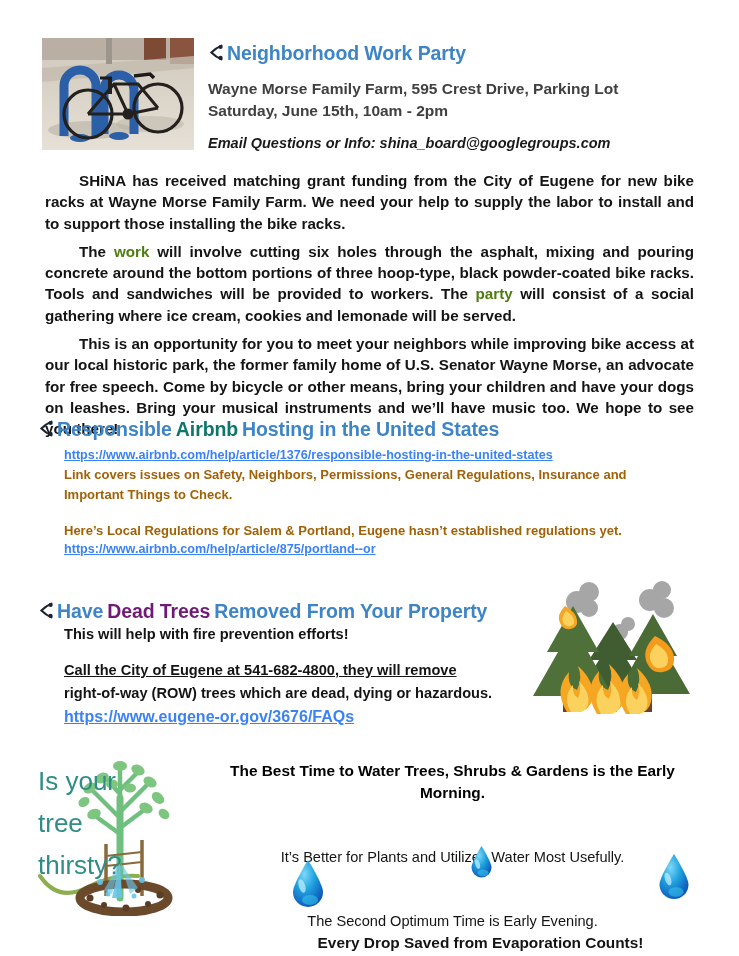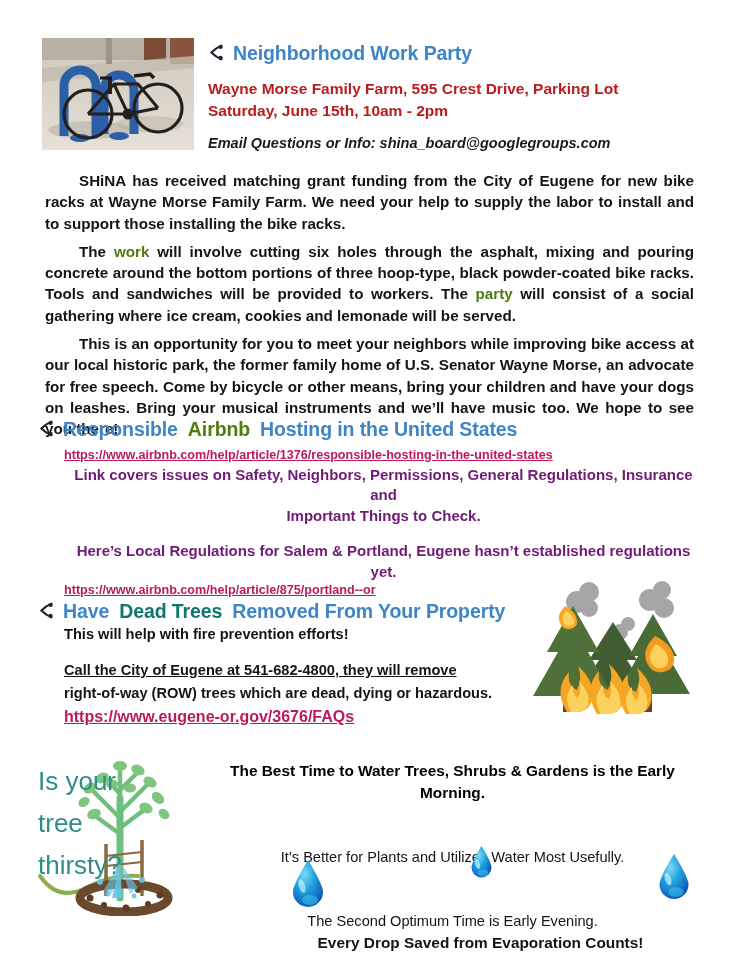--- a/index.html
+++ b/index.html
@@ -19,38 +19,38 @@
     position: relative;
     width: 739px;
     height: 956px;
     background: #fff;
   }
 
   
   .sec-head {
     display: flex;
     align-items: baseline;
-    gap: 10px;
+    gap: 4px;
     font-size: 19.5px;
     font-weight: 600;
     color: #3d85c6;
     letter-spacing: -0.1px;
     white-space: nowrap;
   }
   .share-icon {
     display: inline-block;
     width: 15px;
     height: 17px;
     position: relative;
     top: 1px;
     flex: none;
   }
   .share-icon svg { display:block; }
-  .head-pink  { color: #4d7c0f; }
-  .head-gray  { color: #0f766e; }
+  .head-pink  { color: #0f766e; }
+  .head-gray  { color: #701a75; }
 
   
   .top-block {
     position: absolute;
     left: 42px;
     top: 38px;
     width: 660px;
     height: 120px;
   }
   .bike-photo {
@@ -67,21 +67,21 @@
   .top-right {
     position: absolute;
     left: 166px;
     top: 0;
     width: 495px;
   }
   .top-head { margin: 4px 0 0 0; }
   .event-line {
     font-size: 15.5px;
     font-weight: 600;
-    color: #b91c1c;
+    color: #404040;
     line-height: 21px;
     margin-top: 13px;
     white-space: nowrap;
   }
   .event-line.second { margin-top: 1px; }
   .email-line {
     font-size: 14.5px;
     font-weight: 700;
     font-style: italic;
     color: #1a1a1a;
@@ -113,31 +113,30 @@
     position: absolute;
     left: 38px;
     top: 418px;
     width: 665px;
   }
   .sub-block { margin-left: 26px; }
   .url {
     display: block;
     font-size: 12.6px;
     font-weight: 600;
-    color: #be185d;
+    color: #3b82f6;
     text-decoration: underline;
     line-height: 16.5px;
     white-space: nowrap;
   }
   .plain {
-    font-size: 15px;
-    font-weight: 600;
-    color: #701a75;
+    font-size: 13px;
+    font-weight: 600;
+    color: #a16207;
     line-height: 20.5px;
-    text-align: center;
   }
   .airbnb-sec .lead-urls { margin-top: 6px; }
   .airbnb-sec .note1 { margin-top: 1px; }
   .airbnb-sec .gap { height: 15px; }
 
   
   .trees-sec {
     position: absolute;
     left: 38px;
     top: 600px;

